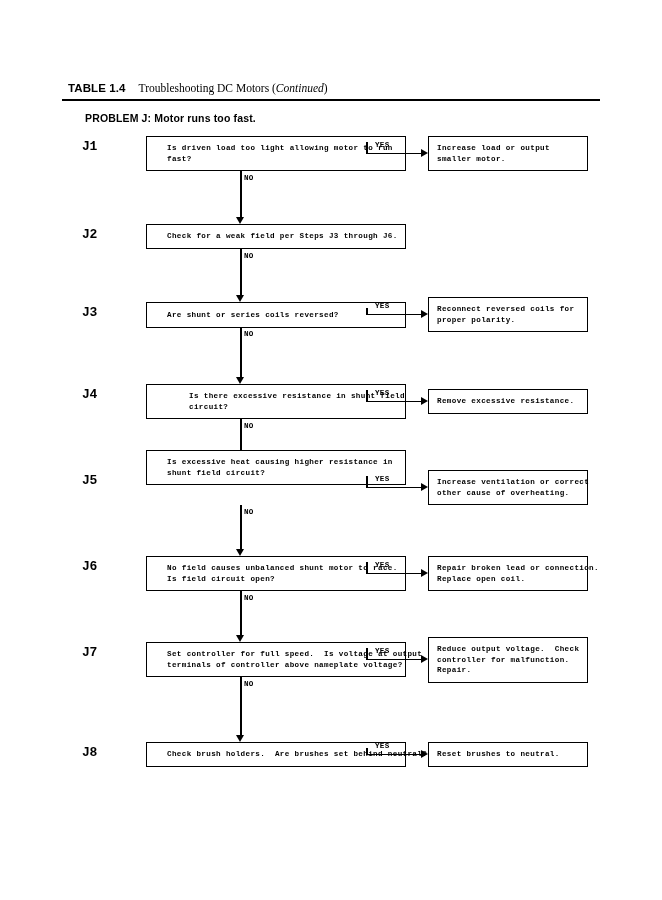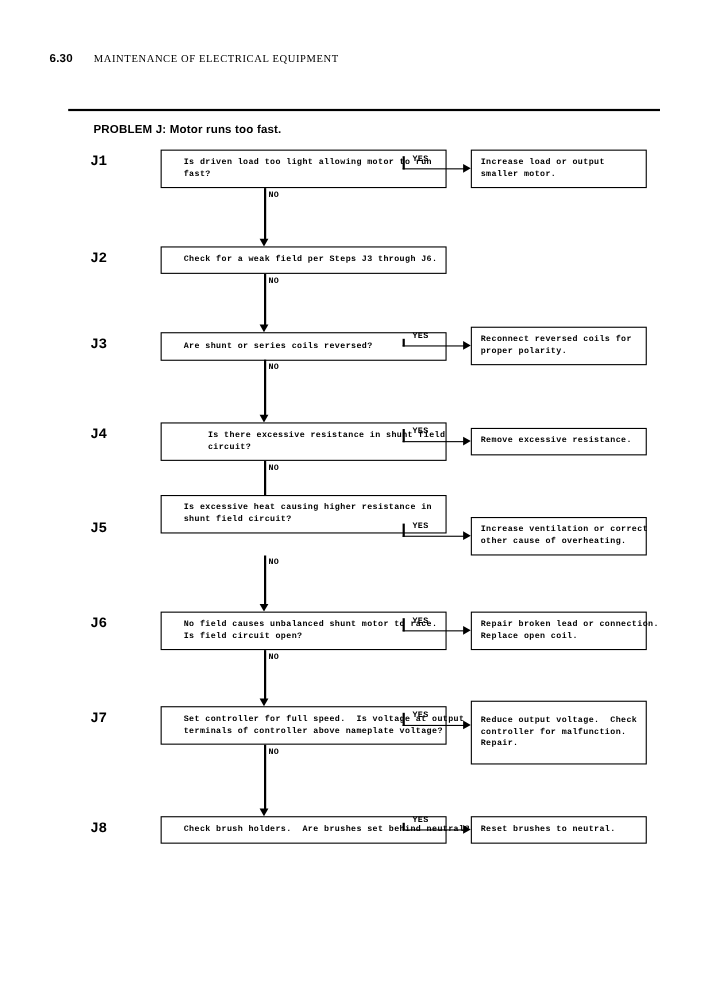--- a/index.html
+++ b/index.html
@@ -165,24 +165,24 @@
     border-left: 4.4px solid transparent;
     border-right: 4.4px solid transparent;
     border-top: 7.5px solid #000;
   }
 </style>
 </head>
 <body>
 
 <div class="page">
 
-  <div class="runhead">
-    <span class="folio">6.30</span><span class="chaptitle">MAINTENANCE OF ELECTRICAL EQUIPMENT</span>
+
+  <div class="caption">
+    <span class="tnum">TABLE 1.4</span><span class="ttitle"><span>Troubleshooting DC Motors (</span><i>Continued</i><span>)</span></span>
   </div>
-
 
   <div class="rule"></div>
 
   <div class="problem">PROBLEM J: Motor runs too fast.</div>
 
   <div class="flow" id="flow">
       <div class="step">
         <div class="step-label" style="top: 139px;">J1</div>
         <div class="qbox" style="top: 136px; height: 35px;">
           <div class="boxtext">Is driven load too light allowing motor to run
@@ -278,21 +278,21 @@
         <div class="vline" style="top: 591px; height: 45px;"></div>
         <div class="arrow-d" style="top: 634.5px;"></div>
         <div class="no-label" style="top: 594px;">NO</div>
       </div>
       <div class="step">
         <div class="step-label" style="top: 645px;">J7</div>
         <div class="qbox" style="top: 642px; height: 35px;">
           <div class="boxtext">Set controller for full speed.  Is voltage at output
 terminals of controller above nameplate voltage?</div>
         </div>
-        <div class="abox" style="top: 637px; height: 58px;">
+        <div class="abox" style="top: 637px; height: 46px;">
           <div class="boxtext">Reduce output voltage.  Check
 controller for malfunction.
 Repair.</div>
         </div>
         <div class="vstub" style="left: 366px; top: 648px; height: 11.5px;"></div>
         <div class="hline" style="left: 366px; top: 658.7px; width: 56px;"></div>
         <div class="arrow-r" style="left: 421px; top: 655.3px;"></div>
         <div class="yes-label" style="left: 375px; top: 646.5px;">YES</div>
         <div class="vline" style="top: 677px; height: 59px;"></div>
         <div class="arrow-d" style="top: 734.5px;"></div>

